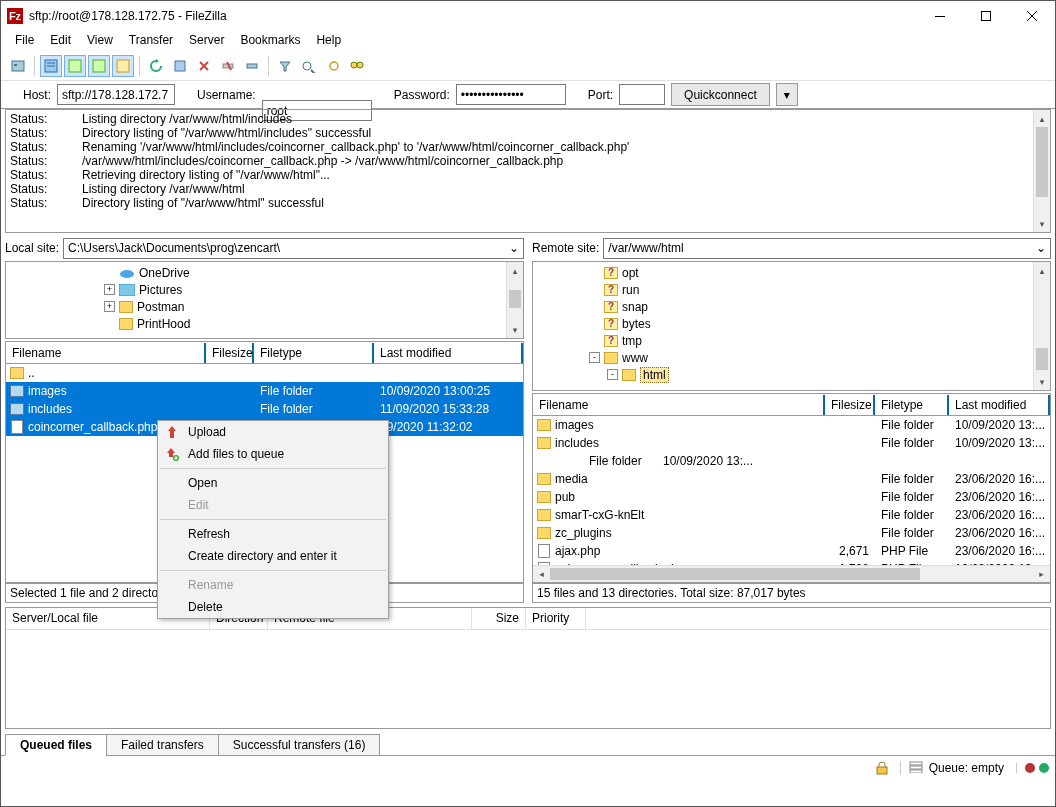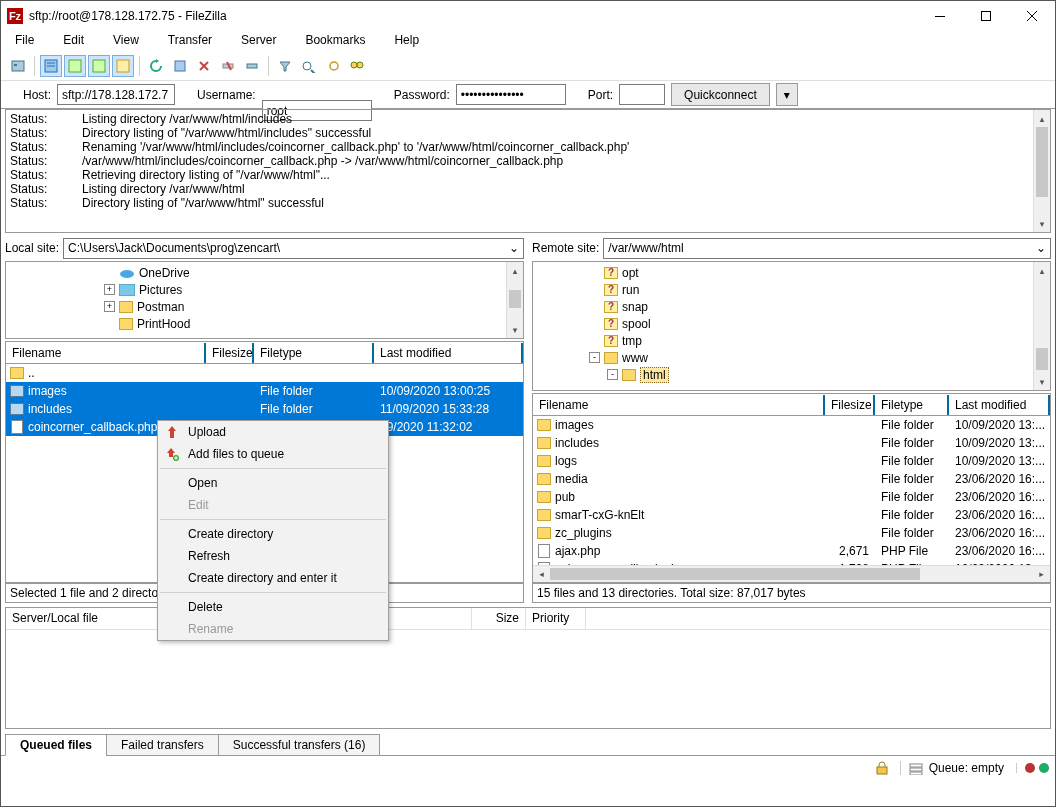--- a/index.html
+++ b/index.html
@@ -1,21 +1,21 @@
 <!DOCTYPE html>
 <html><head>
 <meta charset="utf-8">
 <style>
 * { box-sizing: border-box; margin: 0; padding: 0; font-family: "Segoe UI", Tahoma, sans-serif; font-size: 12px; }
 body { background: #fff; width: 1056px; height: 807px; overflow: hidden; border: 1px solid #555; display: flex; flex-direction: column; }
 .titlebar { height: 30px; display: flex; align-items: center; padding: 0 0 0 6px; background: #fff; }
 .titlebar .logo { width: 16px; height: 16px; background: #b30000; color: #fff; font-weight: bold; display: flex; align-items: center; justify-content: center; font-size: 11px; margin-right: 6px; }
 .titlebar .title { flex: 1; font-size: 12px; }
 .titlebar .winbtn { width: 46px; height: 30px; display: flex; align-items: center; justify-content: center; }
-.menubar { height: 20px; display: flex; padding: 0 6px; gap: 13px; text-align: right; }
+.menubar { height: 20px; display: flex; padding: 0 6px; gap: 0; text-align: right; }
 .menubar .mitem { padding: 2px 8px; }
 .toolbar { height: 30px; display: flex; align-items: center; padding: 2px 6px; gap: 2px; border-bottom: 1px solid #e0e0e0; }
 .toolbar .tbtn { width: 22px; height: 22px; border: 1px solid transparent; display: flex; align-items: center; justify-content: center; }
 .toolbar .tbtn.active { background: #cde6ff; border: 1px solid #7ab0e0; }
 .toolbar .sep { width: 1px; height: 20px; background: #d0d0d0; margin: 0 3px; }
 .quickconnect { height: 28px; display: flex; align-items: center; padding: 2px 6px; gap: 6px; border-bottom: 1px solid #999; }
 .quickconnect label { font-size: 12px; margin-left: 16px; }
 .quickconnect input { height: 21px; border: 1px solid #7a7a7a; padding: 0 4px; font-size: 12px; }
 .quickconnect .qcbtn { height: 23px; padding: 0 12px; border: 1px solid #999; background: #e8e8e8; }
 .quickconnect .qcdrop { height: 23px; width: 22px; border: 1px solid #999; background: #e8e8e8; display:flex; align-items:center; justify-content:center; }
@@ -351,21 +351,21 @@
           <span>
             <div class="qfolder">?</div>
           </span>
           <span>snap</span>
         </div>
         <div class="node" style="padding-left: 54px;">
           <div style="width:11px"></div>
           <span>
             <div class="qfolder">?</div>
           </span>
-          <span>spool</span>
+          <span>bytes</span>
         </div>
         <div class="node" style="padding-left: 54px;">
           <div style="width:11px"></div>
           <span>
             <div class="qfolder">?</div>
           </span>
           <span>tmp</span>
         </div>
         <div class="node" style="padding-left: 54px;">
           <div class="exp">-</div>
@@ -406,24 +406,20 @@
         <div class="frow">
           <div style="width:292px;display:flex;align-items:center">
             <div class="ficon"></div>
             <span>includes</span>
           </div>
           <div style="width:50px;text-align:right;padding-right:6px"></div>
           <div style="width:74px;padding-left:6px">File folder</div>
           <div style="flex:1;padding-left:6px">10/09/2020 13:...</div>
         </div>
         <div class="frow">
-          <div style="width:292px;display:flex;align-items:center">
-            <div class="ficon"></div>
-            <span>logs</span>
-          </div>
           <div style="width:50px;text-align:right;padding-right:6px"></div>
           <div style="width:74px;padding-left:6px">File folder</div>
           <div style="flex:1;padding-left:6px">10/09/2020 13:...</div>
         </div>
         <div class="frow">
           <div style="width:292px;display:flex;align-items:center">
             <div class="ficon"></div>
             <span>media</span>
           </div>
           <div style="width:50px;text-align:right;padding-right:6px"></div>
@@ -501,21 +497,21 @@
     <div class="tab">Successful transfers (16)</div>
   </div>
 
 <div class="statusbar">
   <span>
       <svg width="12" height="14">
         <rect x="1" y="6" width="10" height="7" fill="#f3c64c" stroke="#a07b1f"></rect>
         <path d="M3 6V4a3 3 0 0 1 6 0v2" fill="none" stroke="#a07b1f"></path>
       </svg>
     </span>
-  <span style="border-left:1px solid #ccc;padding-left:8px; display:flex; align-items:flex-end; gap:6px">
+  <span style="border-left:1px solid #ccc;padding-left:8px; display:flex; align-items:flex-start; gap:6px">
       <svg width="14" height="12">
         <rect x="1" y="1" width="12" height="3" fill="#fff" stroke="#888"></rect>
         <rect x="1" y="5" width="12" height="3" fill="#fff" stroke="#888"></rect>
         <rect x="1" y="9" width="12" height="3" fill="#fff" stroke="#888"></rect>
       </svg>
       <span>Queue: empty</span>
     </span>
   <span style="border-left:1px solid #ccc;padding-left:8px; display:flex; gap:4px">
     <span class="dot" style="background:#b33"></span>
     <span class="dot" style="background:#2a6"></span>
@@ -544,28 +540,25 @@
     </div>
     <div class="csep"></div>
     <div class="citem">
       <span>Open</span>
     </div>
     <div class="citem disabled">
       <span>Edit</span>
     </div>
     <div class="csep"></div>
     <div class="citem">
-      <span>Create directory</span>
-    </div>
-    <div class="citem">
       <span>Refresh</span>
     </div>
     <div class="citem">
       <span>Create directory and enter it</span>
     </div>
     <div class="csep"></div>
+    <div class="citem disabled">
+      <span>Rename</span>
+    </div>
     <div class="citem">
       <span>Delete</span>
     </div>
-    <div class="citem disabled">
-      <span>Rename</span>
-    </div>
   </div>
 
 </body></html>

